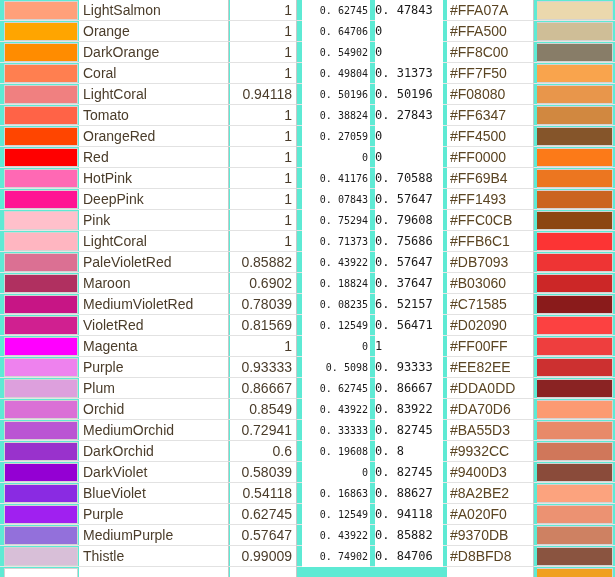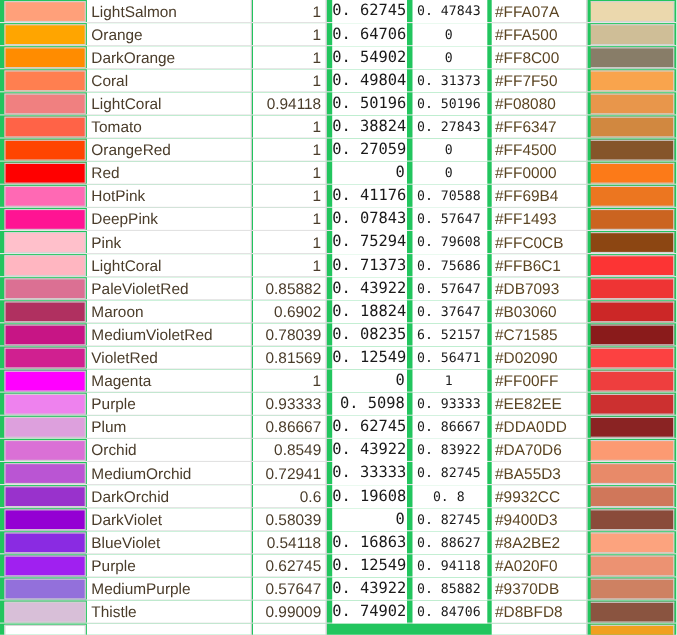--- a/index.html
+++ b/index.html
@@ -20,21 +20,21 @@
     position: relative;
     background: #ffffff;
     overflow: hidden;
   }
 
   .row {
     position: relative;
     height: 21px;
     box-sizing: border-box;
     width: 615px;
-    background: #22c55e;
+    background: #5eead4;
   }
 
   
   .cell {
     position: absolute;
     top: 0;
     height: 21px;
     box-sizing: border-box;
     background: #ffffff;
     overflow: hidden;
@@ -75,34 +75,34 @@
     color: #4a3c2a;
     text-align: right;
   }
 
   
   .c-num2 {
     left: 302px;
     width: 68px;
     padding: 0 2px 0 0;
     font-family: "DejaVu Sans Mono", "Liberation Mono", monospace;
-    font-size: 14px;
+    font-size: 10px;
     line-height: 21px;
     color: #1a1a1a;
     text-align: right;
   }
   .c-num3 {
     left: 375px;
     width: 68px;
     padding: 0 2px 0 0;
     font-family: "DejaVu Sans Mono", "Liberation Mono", monospace;
     font-size: 12px;
     line-height: 21px;
     color: #1a1a1a;
-    text-align: center;
+    text-align: left;
   }
 
   
   .c-hex {
     left: 447px;
     width: 87px;
     border-right: 1px solid #c8c8c8;
     border-bottom: 1px solid #e2e2e2;
     padding: 0 0 0 3px;
     font-size: 14px;

